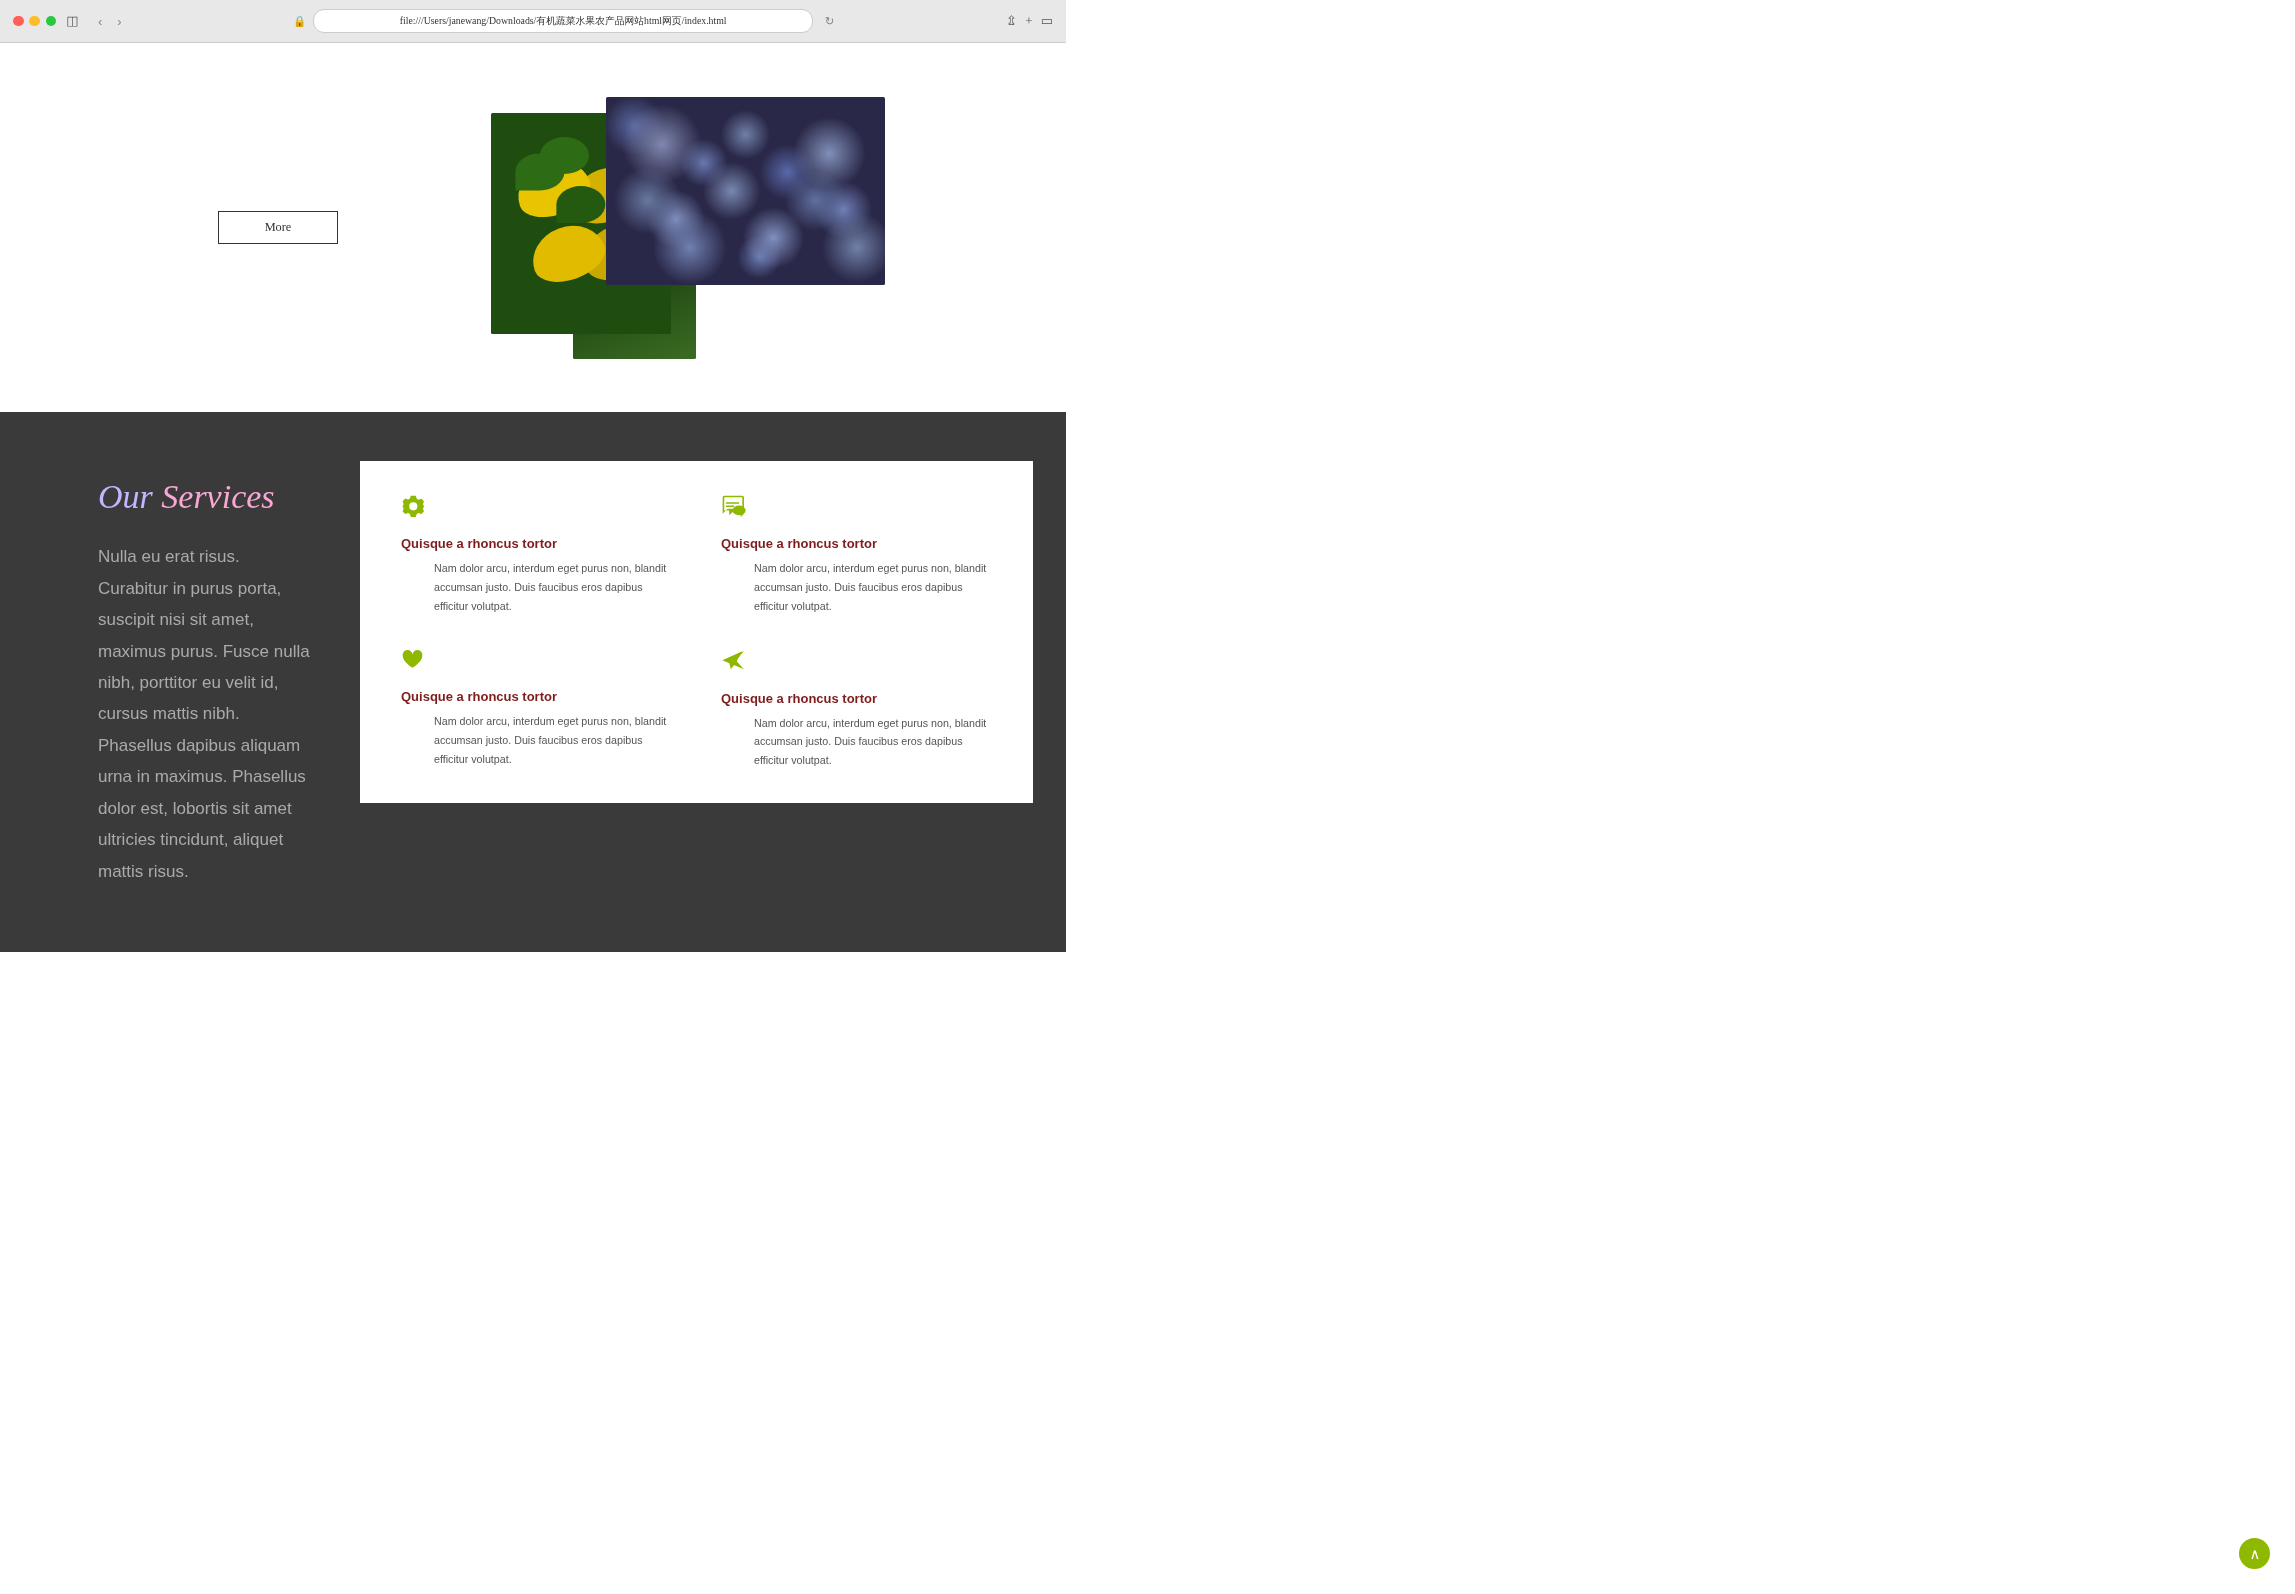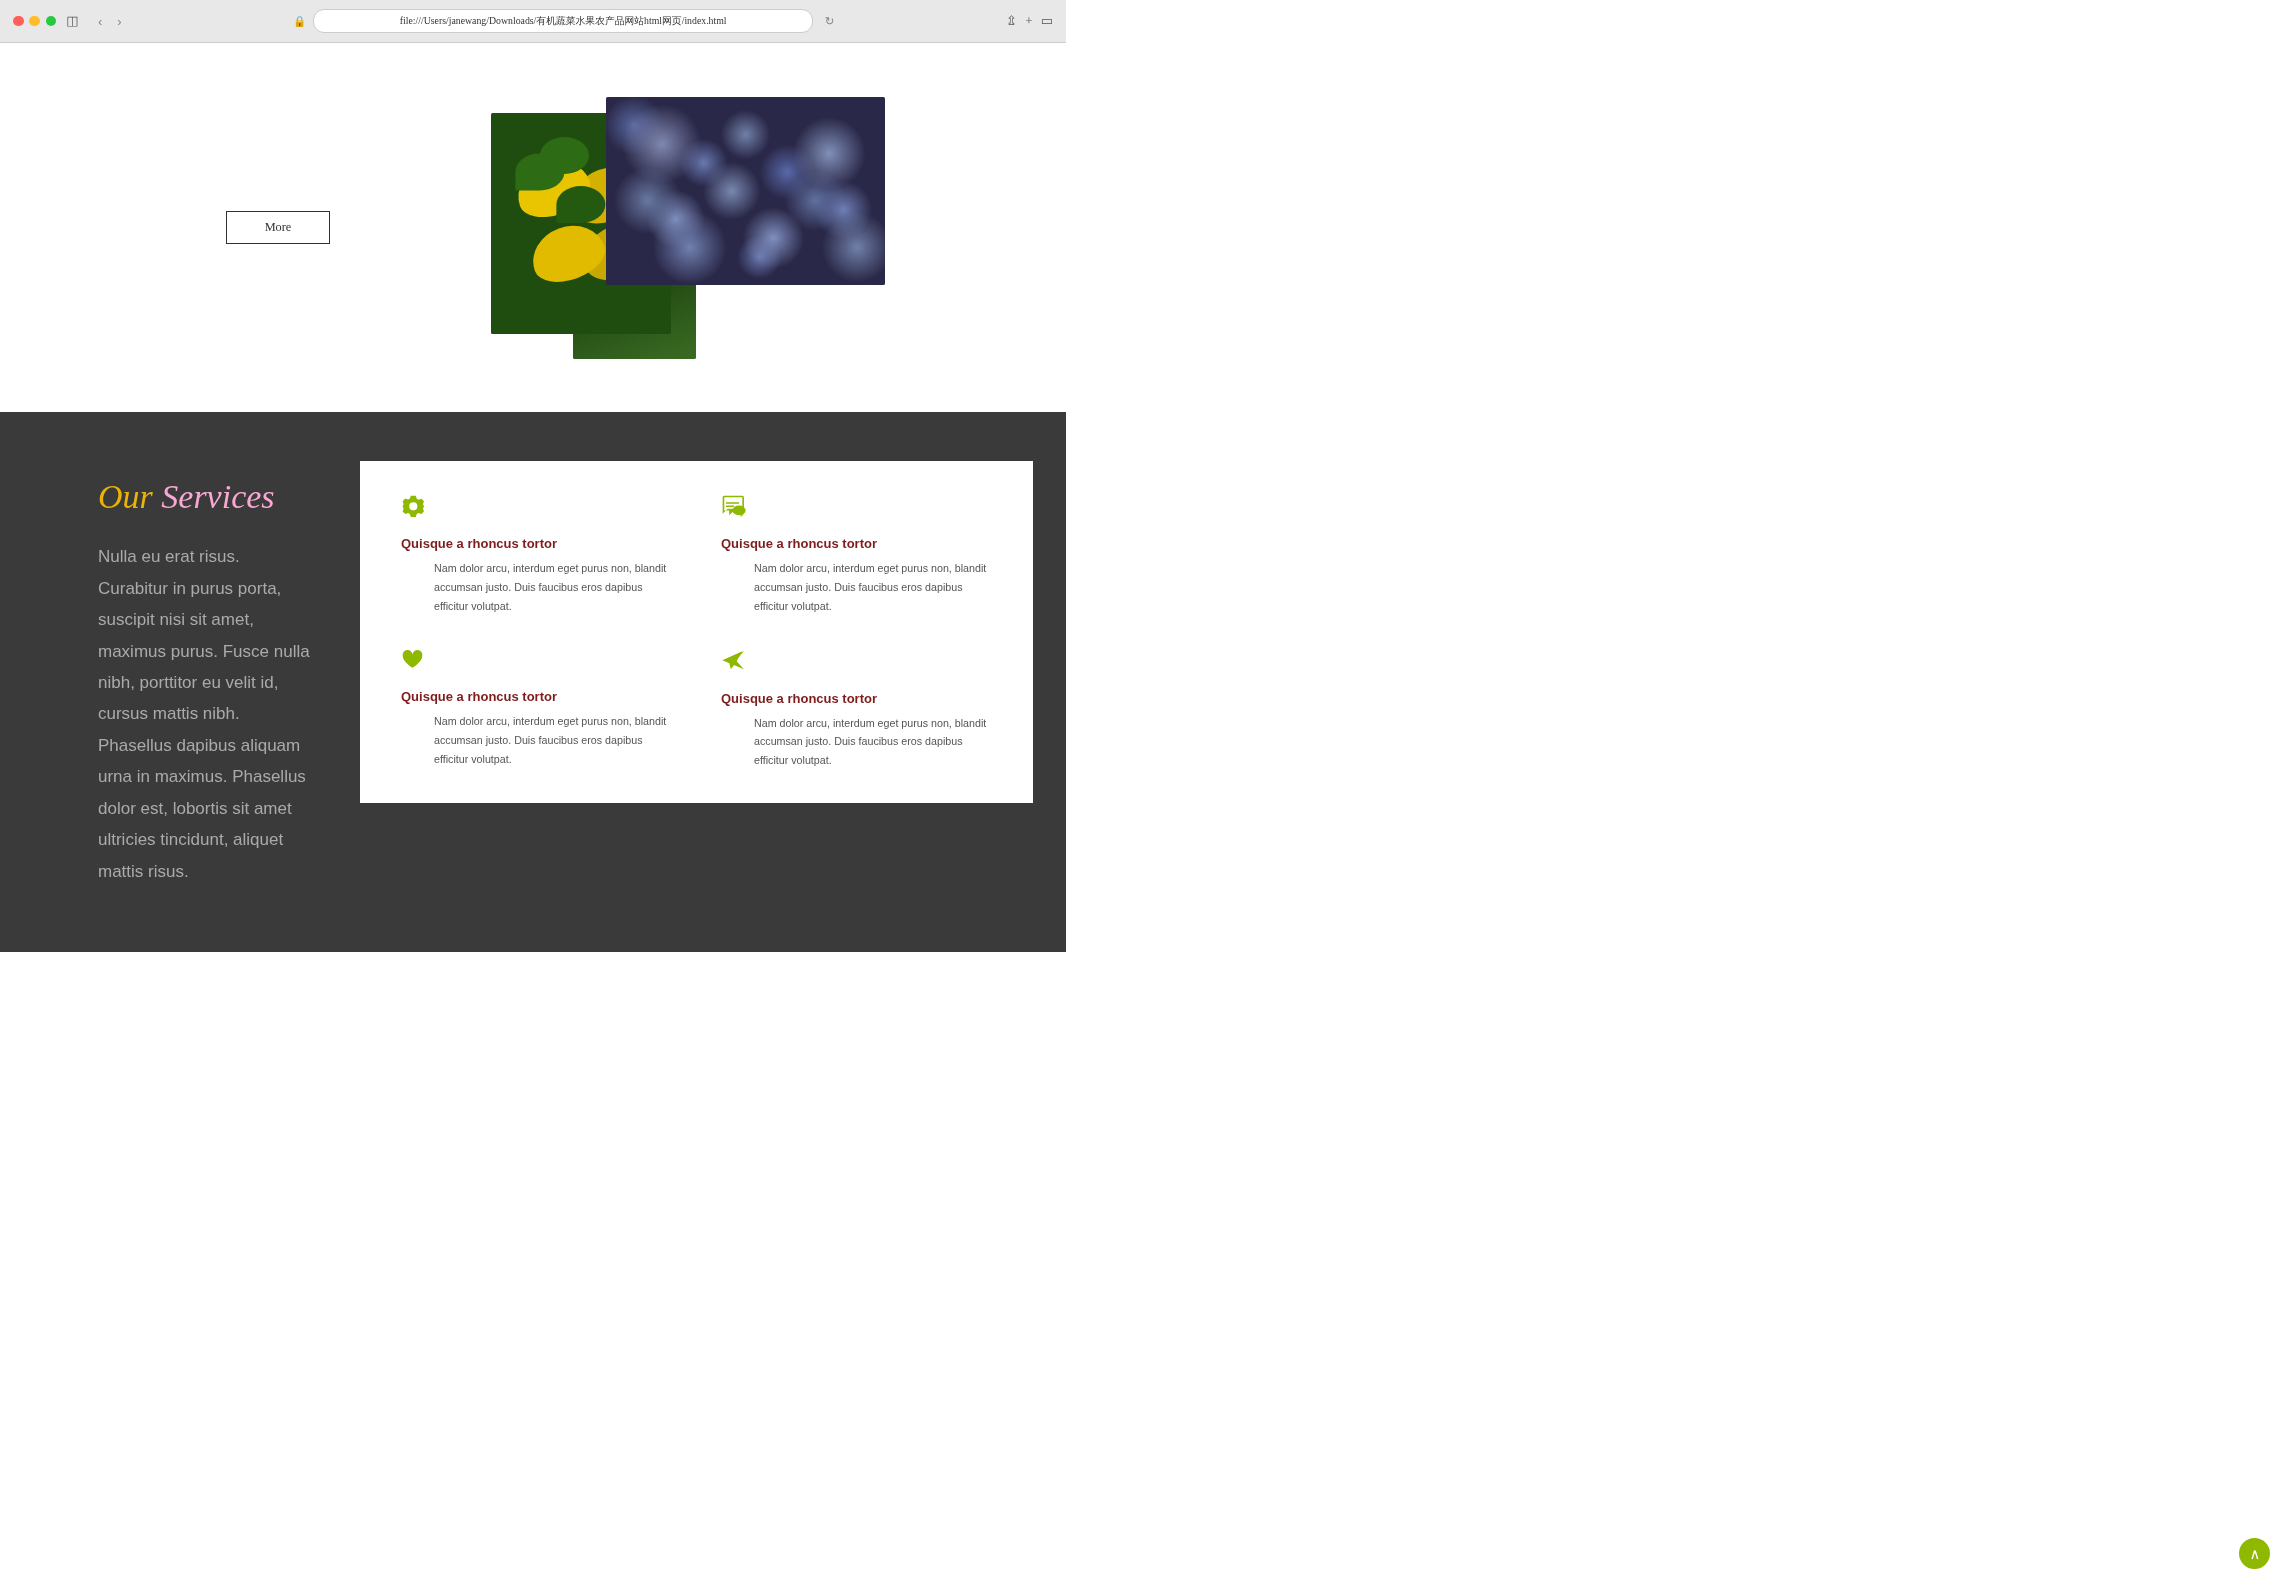--- a/index.html
+++ b/index.html
@@ -128,21 +128,21 @@
       color: #555;
       font-size: 11.5px;
       line-height: 1.8;
       text-align: center;
       margin-bottom: 26px;
     }
 
     .hero-more-btn {
       display: block;
       margin: 0 auto;
-      width: 104px;
+      width: 120px;
       padding: 8.2px 16.4px;
       border: 1.6px solid #333;
       background: #fff;
       color: #333;
       font-size: 12.3px;
       text-align: center;
       cursor: pointer;
       font-family: Georgia, serif;
     }
 
@@ -205,21 +205,21 @@
     .services-title {
       font-size: 34px;
       font-weight: normal;
       margin-bottom: 23px;
       line-height: 1.2;
     }
 
     .services-title .our {
       font-family: 'Brush Script MT', cursive, Georgia;
       font-style: italic;
-      color: #eab308;
+      color: #c4b5fd;
     }
 
     .services-title .services-word {
       font-family: Georgia, cursive;
       font-style: italic;
       color: #f9a8d4;
     }
 
     .services-desc {
       color: #aaa;

